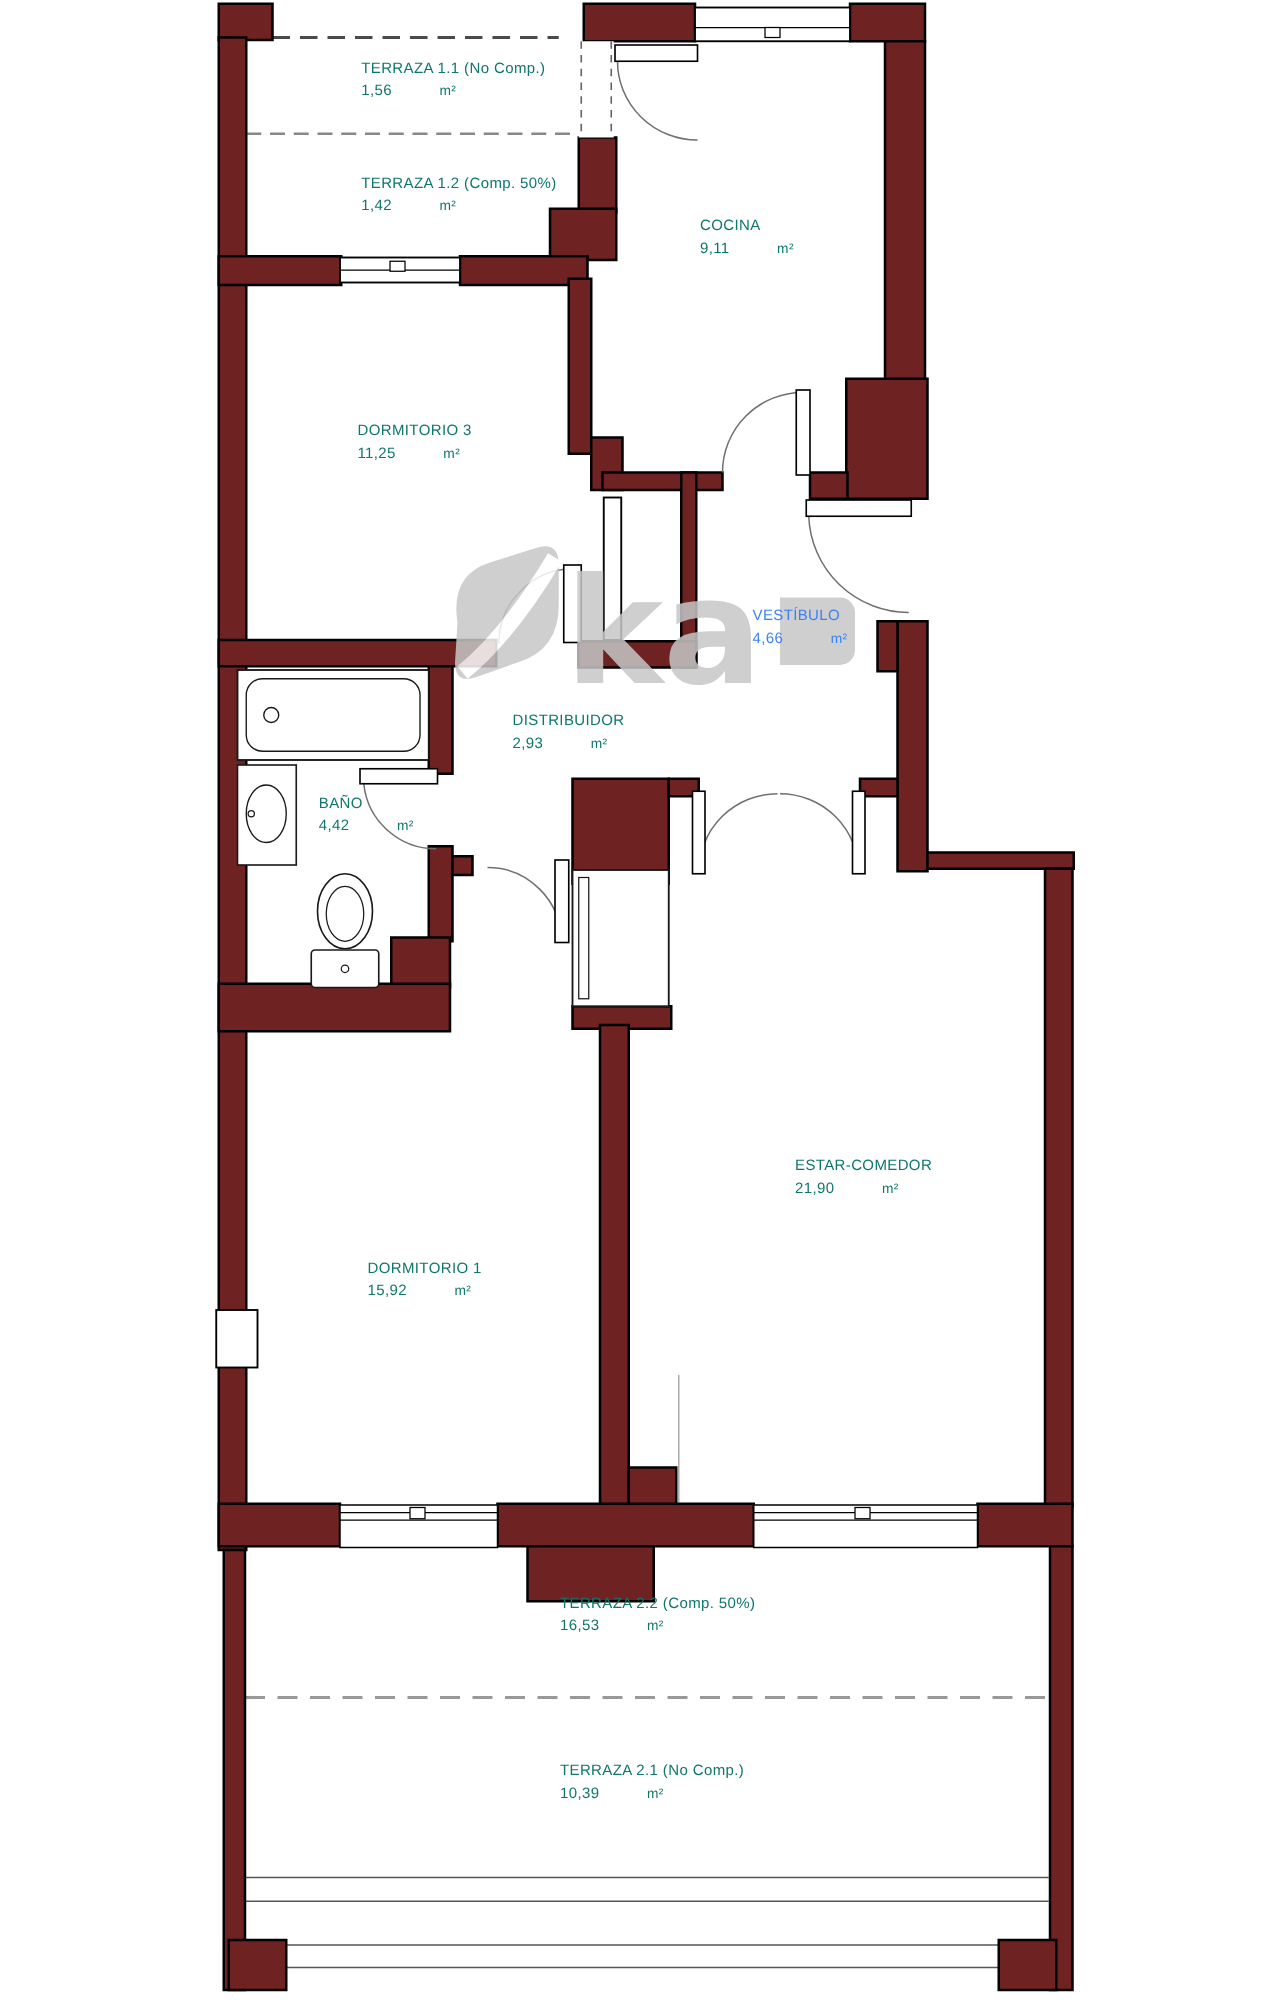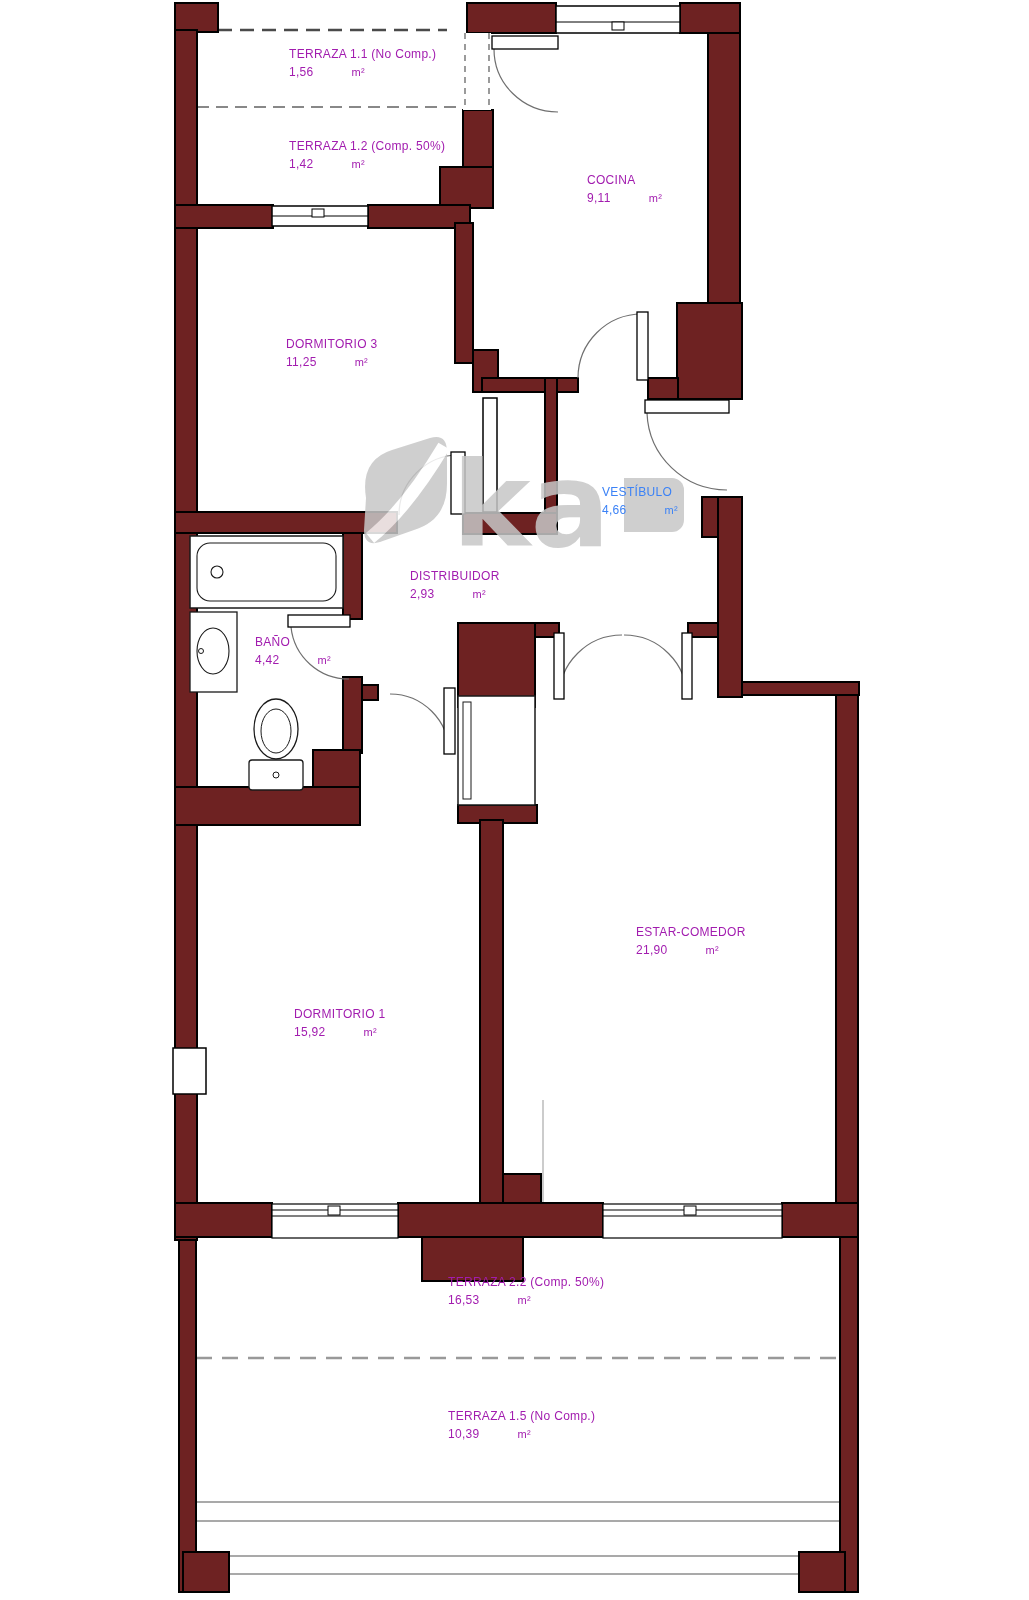--- a/index.html
+++ b/index.html
@@ -3,21 +3,21 @@
 <meta charset="utf-8">
 <style>
   html,body{margin:0;padding:0;background:#ffffff;}
   .stage{
     position:relative;width:1029px;height:1600px;margin:0 auto;
     background:#ffffff;overflow:hidden;
     font-family:"Liberation Sans", sans-serif;
   }
   .stage svg.plan{position:absolute;left:0;top:0;}
   .room-label{
-    position:absolute;color:#a21caf;font-size:12px;line-height:17px;
+    position:absolute;color:#0f766e;font-size:12px;line-height:17px;
     letter-spacing:.3px;white-space:nowrap;z-index:30;
   }
   .room-label .rl-area{margin-top:1px;}
   .room-label .unit{margin-left:10px;font-size:11px;padding-left:28px;}
   .room-label.muted{color:#3b82f6;}
   .watermark{position:absolute;left:352px;top:420px;width:360px;height:170px;z-index:20;pointer-events:none;}
   .wm-text{font-family:"DejaVu Sans", sans-serif;font-weight:bold;}
 </style>
 </head>
 <body>
@@ -197,21 +197,21 @@
   </div>
 
   <div class="room-label" style="left:289px;top:46px">
     <div class="rl-name">TERRAZA 1.1 (No Comp.)</div>
     <div class="rl-area"><span>1,56</span><span class="unit">m²</span></div>
   </div>
   <div class="room-label" style="left:289px;top:138px">
     <div class="rl-name">TERRAZA 1.2 (Comp. 50%)</div>
     <div class="rl-area"><span>1,42</span><span class="unit">m²</span></div>
   </div>
-  <div class="room-label" style="left:587px;top:172px">
+  <div class="room-label" style="left:560px;top:172px">
     <div class="rl-name">COCINA</div>
     <div class="rl-area"><span>9,11</span><span class="unit">m²</span></div>
   </div>
   <div class="room-label" style="left:286px;top:336px">
     <div class="rl-name">DORMITORIO 3</div>
     <div class="rl-area"><span>11,25</span><span class="unit">m²</span></div>
   </div>
   <div class="room-label muted" style="left:602px;top:484px">
     <div class="rl-name">VESTÍBULO</div>
     <div class="rl-area"><span>4,66</span><span class="unit">m²</span></div>
@@ -230,17 +230,17 @@
   </div>
   <div class="room-label" style="left:636px;top:924px">
     <div class="rl-name">ESTAR-COMEDOR</div>
     <div class="rl-area"><span>21,90</span><span class="unit">m²</span></div>
   </div>
   <div class="room-label" style="left:448px;top:1274px">
     <div class="rl-name">TERRAZA 2.2 (Comp. 50%)</div>
     <div class="rl-area"><span>16,53</span><span class="unit">m²</span></div>
   </div>
   <div class="room-label" style="left:448px;top:1408px">
-    <div class="rl-name">TERRAZA 1.5 (No Comp.)</div>
+    <div class="rl-name">TERRAZA 2.1 (No Comp.)</div>
     <div class="rl-area"><span>10,39</span><span class="unit">m²</span></div>
   </div>
 
 </div>
 
 </body></html>

